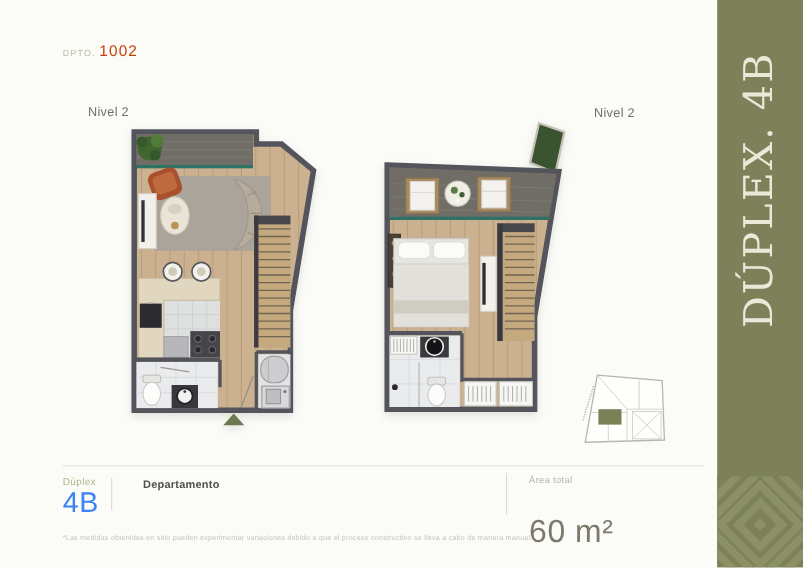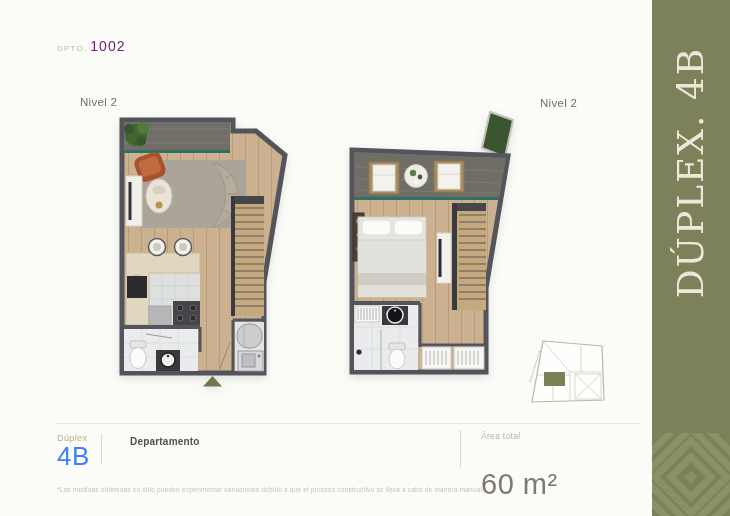--- a/index.html
+++ b/index.html
@@ -12,21 +12,21 @@
   .band-title-wrap{position:absolute;top:0;left:0;width:78px;height:345px;
        display:flex;align-items:center;justify-content:center;}
   .band-title{transform:rotate(-90deg);white-space:nowrap;
        font-family:"DejaVu Serif", serif;font-size:36px;letter-spacing:2px;
        color:#ebe8d9;font-weight:400;}
   .band-pattern{position:absolute;left:0;bottom:0;}
 
   
   .dpto{position:absolute;left:57px;top:38px;display:flex;align-items:baseline;gap:3px;}
   .dpto-label{font-size:8px;letter-spacing:1.2px;color:#bab7a7;}
-  .dpto-number{font-size:14px;letter-spacing:1px;color:#701a75;}
+  .dpto-number{font-size:14px;letter-spacing:1px;color:#c2410c;}
 
   .nivel{position:absolute;font-size:11.5px;color:#71706a;letter-spacing:.3px;}
   .nivel-1{left:80px;top:96px;}
   .nivel-2{left:540px;top:97px;}
 
   .plan{position:absolute;filter:drop-shadow(0 3px 4px rgba(90,85,70,.16));}
   .plan-1{left:116px;top:110px;}
   .plan-2{left:345px;top:105px;}
   .keyplan{position:absolute;left:513px;top:328px;}
 

